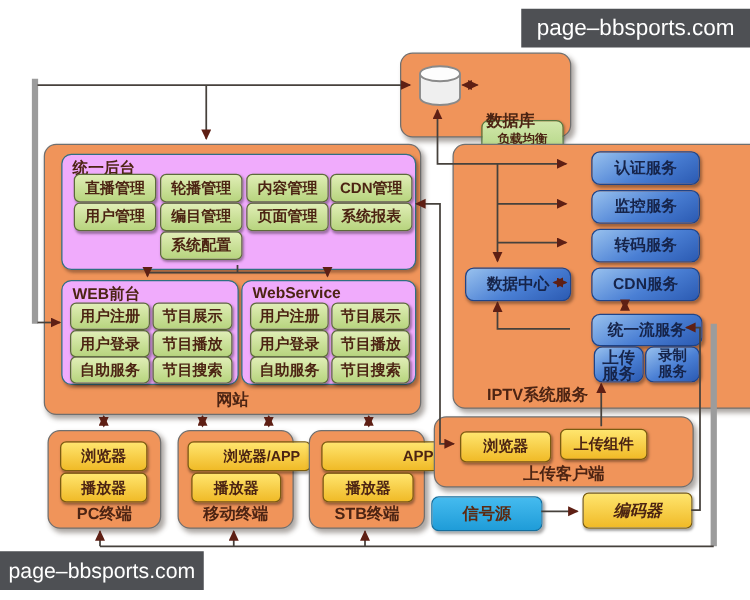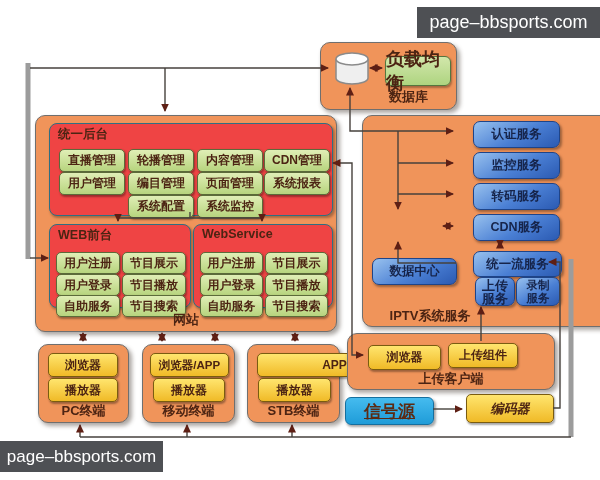--- a/index.html
+++ b/index.html
@@ -2,39 +2,39 @@
 <html><head>
 <meta charset="utf-8">
 <style>
   html,body{margin:0;padding:0;}
   body{width:600px;height:480px;position:relative;background:#ffffff;overflow:hidden;
        font-family:"Liberation Sans","DejaVu Sans",sans-serif;}
   
   .panel-orange{position:absolute;background:#F0945A;border:1.6px solid #6f6f6f;border-radius:10px;
       box-shadow:2.5px 3px 4px rgba(70,60,50,.45);z-index:2;}
   
-  .panel-teal{position:absolute;background:#ef4444;border:1.5px solid #2f6f82;border-radius:8px;
+  .panel-teal{position:absolute;background:#f0abfc;border:1.5px solid #2f6f82;border-radius:8px;
       box-shadow:1.5px 2px 2.5px rgba(0,0,0,.3);}
   .panel-title{position:absolute;left:8px;top:2px;font-size:12.5px;font-weight:bold;color:#4c2413;}
   
   .btn{position:absolute;display:flex;align-items:center;justify-content:center;
       font-weight:bold;font-size:12px;color:#4c2413;border-radius:5px;
       box-shadow:1px 1.5px 2px rgba(0,0,0,.35);}
-  .btn-green{background:linear-gradient(180deg,#e0eeb6,#b7d47e);border:1.3px solid #5c6b3a;margin-top:10px;}
+  .btn-green{background:linear-gradient(180deg,#e0eeb6,#b7d47e);border:1.3px solid #5c6b3a;}
   .btn-yellow{background:linear-gradient(180deg,#ffe56e,#f0ba27);border:1.3px solid #7a5c10;}
   .box-blue{position:absolute;display:flex;align-items:center;justify-content:center;text-align:center;
       background:linear-gradient(150deg,#98c1ee 0%,#4a7fd4 55%,#2b5ab2 100%);
       border:1.4px solid #1f4488;border-radius:7px;color:#16244a;font-weight:bold;font-size:12.5px;
       box-shadow:1.5px 2px 2.5px rgba(0,0,0,.35);white-space:pre-line;line-height:13px;}
   .box-cyan{position:absolute;display:flex;align-items:center;justify-content:center;
       background:linear-gradient(180deg,#45bbef,#1f9cd8);border:1.4px solid #156f9e;border-radius:6px;
-      color:#5c2a12;font-weight:bold;font-size:17px;box-shadow:1.5px 2px 2.5px rgba(0,0,0,.35);z-index:2;text-decoration:underline;}
+      color:#5c2a12;font-weight:bold;font-size:13px;box-shadow:1.5px 2px 2.5px rgba(0,0,0,.35);z-index:2;}
   .box-green{position:absolute;display:flex;align-items:center;justify-content:center;
       background:linear-gradient(180deg,#d2e7ab,#aed480);border:1.3px solid #55763f;border-radius:6px;
-      color:#4c2413;font-weight:bold;font-size:18px;box-shadow:1px 1.5px 2px rgba(0,0,0,.3);}
+      color:#4c2413;font-weight:bold;font-size:10px;box-shadow:1px 1.5px 2px rgba(0,0,0,.3);margin-top:40px;}
   .lbl{position:absolute;left:0;right:0;text-align:center;font-size:13px;font-weight:bold;color:#4c2413;}
   
   .banner{position:absolute;background:#4E5054;color:#ffffff;display:flex;align-items:center;
       justify-content:center;z-index:8;font-size:18px;}
   #svg-connectors{position:absolute;left:0;top:0;z-index:6;pointer-events:none;}
   .cyl{position:absolute;}
 </style>
 </head>
 <body>
 
@@ -56,21 +56,20 @@
     <div class="panel-title">统一后台</div>
     <div class="btn btn-green" style="left:9px;top:15px;width:64px;height:21px;">直播管理</div>
     <div class="btn btn-green" style="left:78px;top:15px;width:64px;height:21px;">轮播管理</div>
     <div class="btn btn-green" style="left:147px;top:15px;width:64px;height:21px;">内容管理</div>
     <div class="btn btn-green" style="left:214px;top:15px;width:64px;height:21px;">CDN管理</div>
     <div class="btn btn-green" style="left:9px;top:38px;width:64px;height:21px;">用户管理</div>
     <div class="btn btn-green" style="left:78px;top:38px;width:64px;height:21px;">编目管理</div>
     <div class="btn btn-green" style="left:147px;top:38px;width:64px;height:21px;">页面管理</div>
     <div class="btn btn-green" style="left:214px;top:38px;width:64px;height:21px;">系统报表</div>
     <div class="btn btn-green" style="left:78px;top:61px;width:64px;height:21px;">系统配置</div>
-    <div class="btn btn-green" style="left:147px;top:61px;width:64px;height:21px;">系统监控</div>
   </div>
 
   <div class="panel-teal" style="left:13px;top:108px;width:140px;height:82px;">
     <div class="panel-title">WEB前台</div>
     <div class="btn btn-green" style="left:6px;top:17px;width:62px;height:20px;">用户注册</div>
     <div class="btn btn-green" style="left:72px;top:17px;width:62px;height:20px;">节目展示</div>
     <div class="btn btn-green" style="left:6px;top:39px;width:62px;height:20px;">用户登录</div>
     <div class="btn btn-green" style="left:72px;top:39px;width:62px;height:20px;">节目播放</div>
     <div class="btn btn-green" style="left:6px;top:60px;width:62px;height:20px;">自助服务</div>
     <div class="btn btn-green" style="left:72px;top:60px;width:62px;height:20px;">节目搜索</div>
@@ -91,32 +90,32 @@
 <div class="panel-orange" style="left:362px;top:115px;width:207px;height:210px;padding-left:48px;">
   <div class="box-blue" style="left:110px;top:5px;width:85px;height:25px;">认证服务</div>
   <div class="box-blue" style="left:110px;top:36px;width:85px;height:25px;">监控服务</div>
   <div class="box-blue" style="left:110px;top:67px;width:85px;height:25px;">转码服务</div>
   <div class="box-blue" style="left:110px;top:98px;width:85px;height:25px;">CDN服务</div>
   <div class="box-blue" style="left:110px;top:135px;width:87px;height:24px;">统一流服务</div>
   <div class="box-blue" style="left:112px;top:161px;width:38px;height:27px;font-size:13px;">上传
 服务</div>
   <div class="box-blue" style="left:153px;top:161px;width:42px;height:27px;font-size:11.5px;">录制
 服务</div>
-  <div class="box-blue" style="left:9px;top:98px;width:83px;height:25px;margin-top:44px;">数据中心</div>
+  <div class="box-blue" style="left:9px;top:98px;width:83px;height:25px;">数据中心</div>
   <div class="lbl" style="left:12px;right:auto;width:110px;top:191px;">IPTV系统服务</div>
 </div>
 
 <div class="panel-orange" style="left:38px;top:344px;width:89px;height:77px;">
   <div class="btn btn-yellow" style="left:9px;top:8px;width:68px;height:22px;">浏览器</div>
   <div class="btn btn-yellow" style="left:9px;top:33px;width:68px;height:22px;">播放器</div>
   <div class="lbl" style="bottom:2px;">PC终端</div>
 </div>
 
 <div class="panel-orange" style="left:142px;top:344px;width:91px;height:77px;">
-  <div class="btn btn-yellow" style="left:7px;top:8px;width:77px;height:22px;font-size:11.5px;">浏览器/APP</div>
+  <div class="btn btn-yellow" style="left:7px;top:8px;width:77px;height:22px;font-size:11.5px;padding-left:20px;">浏览器/APP</div>
   <div class="btn btn-yellow" style="left:10px;top:33px;width:70px;height:22px;">播放器</div>
   <div class="lbl" style="bottom:2px;">移动终端</div>
 </div>
 
 <div class="panel-orange" style="left:247px;top:344px;width:91px;height:77px;">
   <div class="btn btn-yellow" style="left:9px;top:8px;width:73px;height:22px;padding-left:40px;">APP</div>
   <div class="btn btn-yellow" style="left:10px;top:33px;width:71px;height:22px;">播放器</div>
   <div class="lbl" style="bottom:2px;">STB终端</div>
 </div>
 

